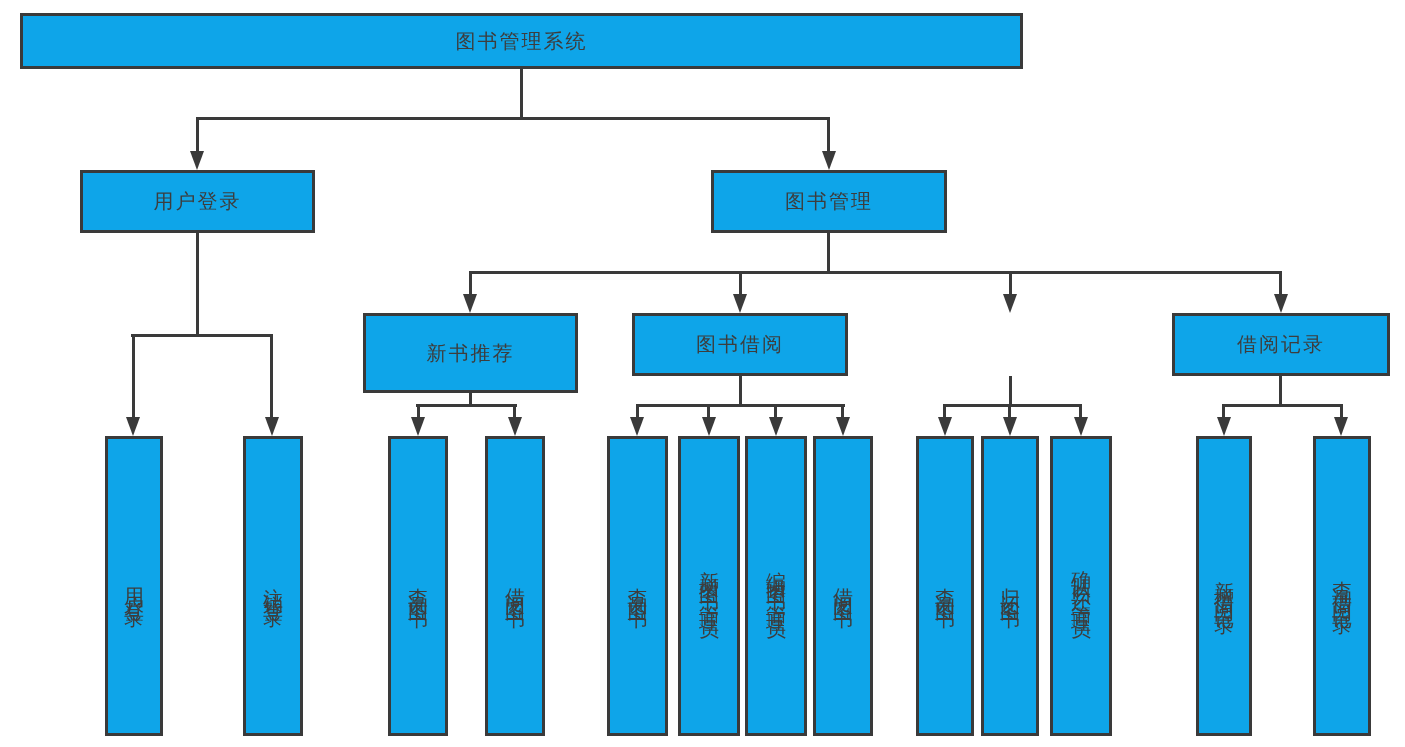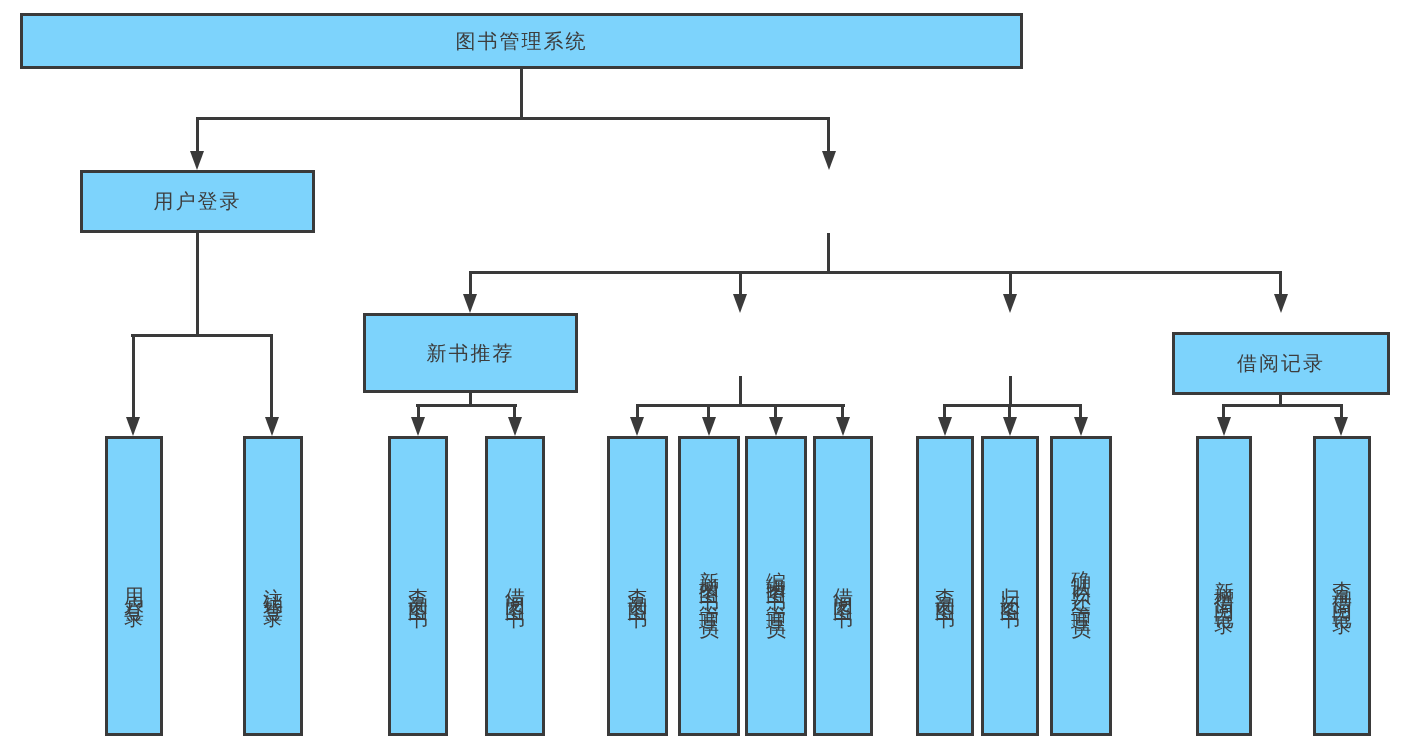--- a/index.html
+++ b/index.html
@@ -3,21 +3,21 @@
 <meta charset="utf-8">
 <style>
   html,body { margin:0; padding:0; background:#ffffff; }
   .stage {
     position:relative; width:1405px; height:747px; background:#ffffff;
     font-family:"Liberation Sans","DejaVu Sans",sans-serif;
     color:#3d3d3d; overflow:hidden;
   }
   .node {
     position:absolute; box-sizing:border-box;
-    border:3px solid #3a3a3a; background:#7dd3fc;
+    border:3px solid #3a3a3a; background:#0ea5e9;
     display:flex; align-items:center; justify-content:center;
     font-size:20px; letter-spacing:2px; z-index:2; text-align:center;
   }
   .leaf {
     writing-mode:vertical-rl; text-orientation:mixed;
     letter-spacing:7px; line-height:1.05; font-size:20px; padding:4px 0;
   }
   .h, .v { position:absolute; background:#3a3a3a; z-index:1; }
   .h { height:3px; }
   .v { width:3px; }
@@ -40,20 +40,21 @@
   <div class="node" style="left:20px;top:13px;width:1003px;height:56px;">图书管理系统</div>
 
   <div class="v" style="left:520px;top:69px;height:48px;"></div>
   <div class="h" style="left:196px;top:117px;width:634px;"></div>
   <div class="v" style="left:196px;top:117px;height:36px;"></div>
   <div class="arr" style="left:190px;top:151px;"></div>
   <div class="v" style="left:827px;top:117px;height:36px;"></div>
   <div class="arr" style="left:822px;top:151px;"></div>
 
   <div class="node" style="left:80px;top:170px;width:235px;height:63px;">用户登录</div>
+  <div class="node" style="left:711px;top:170px;width:236px;height:63px;">图书管理</div>
 
   <div class="v" style="left:196px;top:233px;height:103px;"></div>
   <div class="h" style="left:131px;top:334px;width:142px;"></div>
   <div class="v" style="left:132px;top:334px;height:84px;"></div>
   <div class="arr" style="left:126px;top:417px;"></div>
   <div class="v" style="left:270px;top:334px;height:84px;"></div>
   <div class="arr" style="left:265px;top:417px;"></div>
 
   <div class="node leaf" style="left:105px;top:436px;width:58px;height:300px;">用户登录</div>
   <div class="node leaf" style="left:243px;top:436px;width:60px;height:300px;">注销登录</div>
@@ -63,21 +64,22 @@
   <div class="v" style="left:469px;top:271px;height:25px;"></div>
   <div class="arr" style="left:463px;top:294px;"></div>
   <div class="v" style="left:739px;top:271px;height:25px;"></div>
   <div class="arr" style="left:733px;top:294px;"></div>
   <div class="v" style="left:1009px;top:271px;height:25px;"></div>
   <div class="arr" style="left:1003px;top:294px;"></div>
   <div class="v" style="left:1279px;top:271px;height:25px;"></div>
   <div class="arr" style="left:1274px;top:294px;"></div>
 
   <div class="node" style="left:363px;top:313px;width:215px;height:80px;">新书推荐</div>
-  <div class="node" style="left:1172px;top:313px;width:218px;height:63px;margin-top:19px;">借阅记录</div>
+  <div class="node" style="left:632px;top:313px;width:216px;height:63px;">图书借阅</div>
+  <div class="node" style="left:1172px;top:313px;width:218px;height:63px;">借阅记录</div>
 
   <div class="v" style="left:469px;top:376px;height:30px;"></div>
   <div class="h" style="left:416px;top:404px;width:101px;"></div>
   <div class="v" style="left:417px;top:404px;height:15px;"></div>
   <div class="arr" style="left:411px;top:417px;"></div>
   <div class="v" style="left:513px;top:404px;height:15px;"></div>
   <div class="arr" style="left:508px;top:417px;"></div>
   <div class="node leaf" style="left:388px;top:436px;width:60px;height:300px;">查询图书</div>
   <div class="node leaf" style="left:485px;top:436px;width:60px;height:300px;">借阅图书</div>
 

